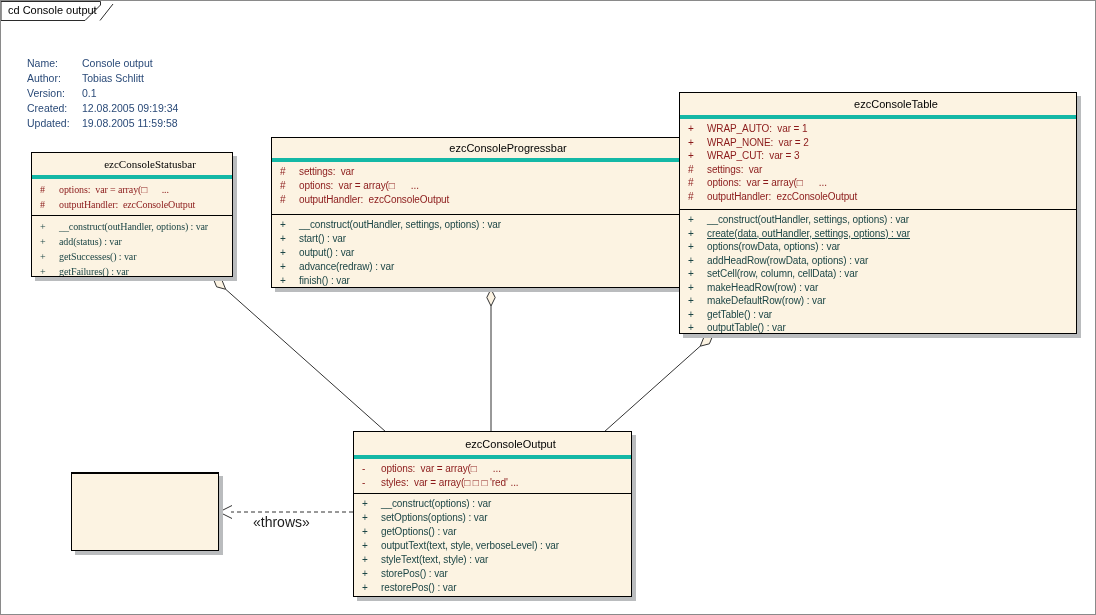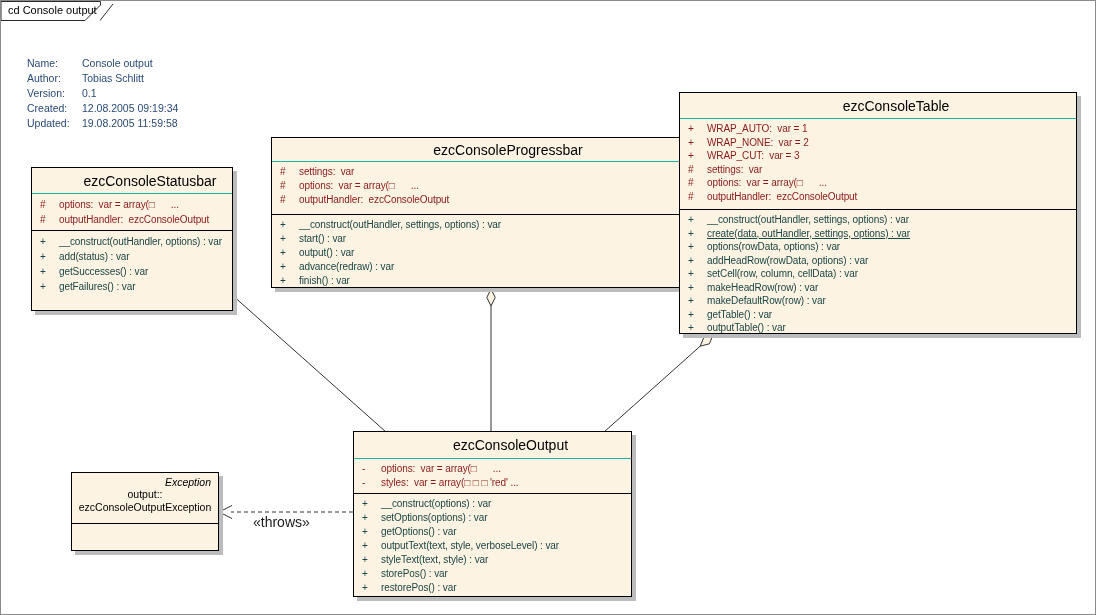--- a/index.html
+++ b/index.html
@@ -20,21 +20,21 @@
   
   .uml-box {
     position:absolute; box-sizing:border-box; z-index:3;
     background:#FCF3E2; border:1px solid #000;
     box-shadow:4px 4px 0 #babcbe;
     display:flex; flex-direction:column;
     --rlh:14px;
   }
   .uml-title {
     flex:0 0 auto; display:flex; align-items:center; justify-content:center;
-    font-size:14px; color:#000; border-bottom:1px solid #14b8a6; box-sizing:border-box;
+    font-size:11px; color:#000; border-bottom:4px solid #14b8a6; box-sizing:border-box;
     white-space:pre;
     padding-left:36px;
   }
   .uml-comp { box-sizing:border-box; padding-top:3px; overflow:hidden; }
   .uml-comp.methods { border-top:1px solid #000; }
   .row { display:flex; white-space:pre; font-size:10px; line-height:var(--rlh); letter-spacing:-0.1px; }
   .row .v { flex:0 0 19px; padding-left:8px; box-sizing:content-box; }
   .attrs { color:#8B1A1A; }
   .methods { color:#1C4646; }
   .u { text-decoration:underline; }
@@ -79,21 +79,21 @@
 
       <div class="meta-row"><span class="lbl">Author:</span><span class="val">Tobias Schlitt</span></div>
 
       <div class="meta-row"><span class="lbl">Version:</span><span class="val">0.1</span></div>
 
       <div class="meta-row"><span class="lbl">Created:</span><span class="val">12.08.2005 09:19:34</span></div>
 
       <div class="meta-row"><span class="lbl">Updated:</span><span class="val">19.08.2005 11:59:58</span></div>
     </div>
 
-  <div class="uml-box" style="left:30px;top:166px;width:202px;height:144px;--rlh:15px;">
+  <div class="uml-box" style="left:30px;top:151px;width:202px;height:125px;font-family:Liberation Serif, serif;--rlh:15px;">
     <div class="uml-title" style="height:26px;">ezcConsoleStatusbar</div>
     <div class="uml-comp attrs" style="height:36px;">
 
     <div class="row"><span class="v">#</span><span class="t">options:  var = array(□      ...</span></div>
         <div class="row"><span class="v">#</span><span class="t">outputHandler:  ezcConsoleOutput</span></div>
       </div>
     <div class="uml-comp methods" style="flex:1;">
 
     <div class="row"><span class="v">+</span><span class="t">__construct(outHandler, options) : var</span></div>
         <div class="row"><span class="v">+</span><span class="t">add(status) : var</span></div>
@@ -158,23 +158,18 @@
         <div class="row"><span class="v">+</span><span class="t">setOptions(options) : var</span></div>
         <div class="row"><span class="v">+</span><span class="t">getOptions() : var</span></div>
         <div class="row"><span class="v">+</span><span class="t">outputText(text, style, verboseLevel) : var</span></div>
         <div class="row"><span class="v">+</span><span class="t">styleText(text, style) : var</span></div>
         <div class="row"><span class="v">+</span><span class="t">storePos() : var</span></div>
         <div class="row"><span class="v">+</span><span class="t">restorePos() : var</span></div>
       </div>
   </div>
 
   <div class="uml-box" style="left:70px;top:471px;width:148px;height:79px;">
-    <div class="exc-top" style="height:50px;">
-      <div class="stereotype">Exception</div>
-      <div class="exc-ns">output::</div>
-      <div class="exc-name">ezcConsoleOutputException</div>
-    </div>
     <div class="exc-empty" style="flex:1;"></div>
   </div>
 
   <div class="throws-label">«throws»</div>
 
 </div>
 
 </body></html>

